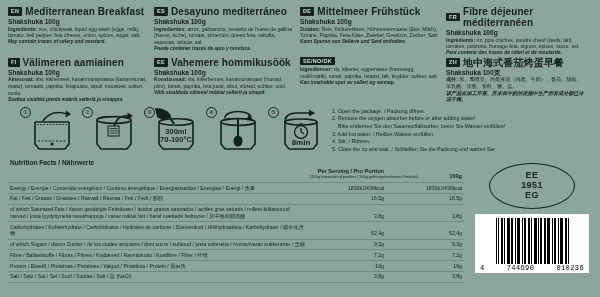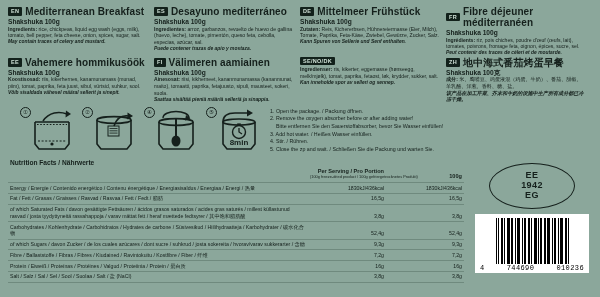--- a/index.html
+++ b/index.html
@@ -117,36 +117,36 @@
       <div class="prod-name">Shakshuka 100g</div>
       <div class="ingredients"><b>Ingrédients:</b><span> riz, pois chiches, poudre d'œuf (œufs, lait), tomates, poivrons, fromage feta, oignon, épices, sucre, sel.</span></div>
       <div class="allergen">Peut contenir des traces de céleri et de moutarde.</div>
     </div>
   </div>
 
   <div class="lang-grid row2">
 
     <div class="lang-block">
       <div class="lang-head">
+        <span class="code-badge">FI</span>
+        <span class="lang-title">Välimeren aamiainen</span>
+      </div>
+      <div class="prod-name">Shakshuka 100g</div>
+      <div class="ingredients"><b>Ainesosat:</b><span> riisi, kikherneet, kananmunamassa (kananmunat, maito), tomaatti, paprika, fetajuusto, sipuli, mausteet, sokeri, suola.</span></div>
+      <div class="allergen">Saattaa sisältää pieniä määriä selleriä ja sinappia.</div>
+    </div>
+
+    <div class="lang-block">
+      <div class="lang-head">
         <span class="code-badge">EE</span>
         <span class="lang-title">Vahemere hommikusöök</span>
       </div>
       <div class="prod-name">Shakshuka 100g</div>
       <div class="ingredients"><b>Koostisosad:</b><span> riis, kikerhernes, kanamunamass (munad, piim), tomat, paprika, feta juust, sibul, vürtsid, suhkur, sool.</span></div>
       <div class="allergen">Võib sisaldada vähesel määral sellerit ja sinepit.</div>
-    </div>
-
-    <div class="lang-block">
-      <div class="lang-head">
-        <span class="code-badge">FI</span>
-        <span class="lang-title">Välimeren aamiainen</span>
-      </div>
-      <div class="prod-name">Shakshuka 100g</div>
-      <div class="ingredients"><b>Ainesosat:</b><span> riisi, kikherneet, kananmunamassa (kananmunat, maito), tomaatti, paprika, fetajuusto, sipuli, mausteet, sokeri, suola.</span></div>
-      <div class="allergen">Saattaa sisältää pieniä määriä selleriä ja sinappia.</div>
     </div>
 
     <div class="lang-block">
       <div class="lang-head">
         <span class="code-badge">SE/NO/DK</span>
       </div>
       <div class="ingredients"><b>Ingredienser:</b><span> ris, kikerter, eggemasse (hønseegg, melk/mjølk), tomat, paprika, fetaost, løk, krydder, sukker, salt.</span></div>
       <div class="allergen">Kan inneholde spor av selleri og sennep.</div>
     </div>
 
@@ -182,20 +182,31 @@
         <svg width="46" height="46" viewBox="0 0 46 46">
           <path d="M6 12 L6 36 L10 41 L36 41 L40 36 L40 12" fill="none" stroke="#15201c" stroke-width="1.6"></path>
           <ellipse cx="23" cy="12" rx="17" ry="3.4" fill="none" stroke="#15201c" stroke-width="1.6"></ellipse>
           <rect x="17" y="18" width="11" height="10" fill="none" stroke="#15201c" stroke-width="1"></rect>
           <path d="M18.5 20.5 H26.5 M18.5 22.8 H26.5 M18.5 25.1 H26.5" stroke="#15201c" stroke-width=".8"></path>
           <path d="M23 18 C26 9 32 7 38 8" fill="none" stroke="#15201c" stroke-width="1.6"></path>
           <path d="M36.5 4.5 L42 8 L36.5 11.5 Z" fill="#15201c"></path>
         </svg>
       </div>
 
+      <div class="step">
+        <div class="step-num">③</div>
+        <svg width="46" height="46" viewBox="0 0 46 46">
+          <path d="M6 14 L6 36 L10 41 L36 41 L40 36 L40 14" fill="none" stroke="#15201c" stroke-width="1.6"></path>
+          <ellipse cx="23" cy="14" rx="17" ry="3.2" fill="none" stroke="#15201c" stroke-width="1.6"></ellipse>
+          <path d="M2 0 C10 0 16 3 18 8 C14 12 8 12 4 9 Z" fill="#15201c"></path>
+          <path d="M16 8 C18 12 20 14 21 16" stroke="#15201c" stroke-width="2" fill="none"></path>
+          <text x="23" y="26" font-family="Liberation Sans, sans-serif" font-size="7.5" font-weight="bold" text-anchor="middle" fill="#15201c">300ml</text>
+          <text x="23" y="34" font-family="Liberation Sans, sans-serif" font-size="7.5" font-weight="bold" text-anchor="middle" fill="#15201c">70-100°C</text>
+        </svg>
+      </div>
 
       <div class="step">
         <div class="step-num">④</div>
         <svg width="46" height="46" viewBox="0 0 46 46">
           <path d="M6 14 L6 36 L10 41 L36 41 L40 36 L40 14" fill="none" stroke="#15201c" stroke-width="1.6"></path>
           <ellipse cx="23" cy="14" rx="17" ry="3.4" fill="none" stroke="#15201c" stroke-width="1.6"></ellipse>
           <path d="M10 10 C10 6 16 3.5 23 3.5 C30 3.5 36 6 36 10" fill="none" stroke="#15201c" stroke-width="1.4"></path>
           <path d="M33 7 L37.5 10.5 L32 12.5 Z" fill="#15201c"></path>
           <rect x="22" y="10" width="2" height="20" fill="#15201c"></rect>
           <ellipse cx="23" cy="33" rx="4.5" ry="5.5" fill="#15201c"></ellipse>
@@ -284,21 +295,21 @@
             <td class="v1">3,8g</td>
             <td class="v2">3,8g</td>
           </tr>
         </tbody>
       </table>
     </div>
 
     <div class="nut-right">
       <div class="healthmark">
         <span>EE</span>
-        <span>1942</span>
+        <span>1951</span>
         <span>EG</span>
       </div>
 
       <div class="barcode-box">
         <div class="bars">
           <i style="width:1px"></i>
             <i style="width:1px;background:transparent"></i>
             <i style="width:1px"></i>
           <i style="width:2px;background:transparent"></i>
             <i style="width:2px"></i>

